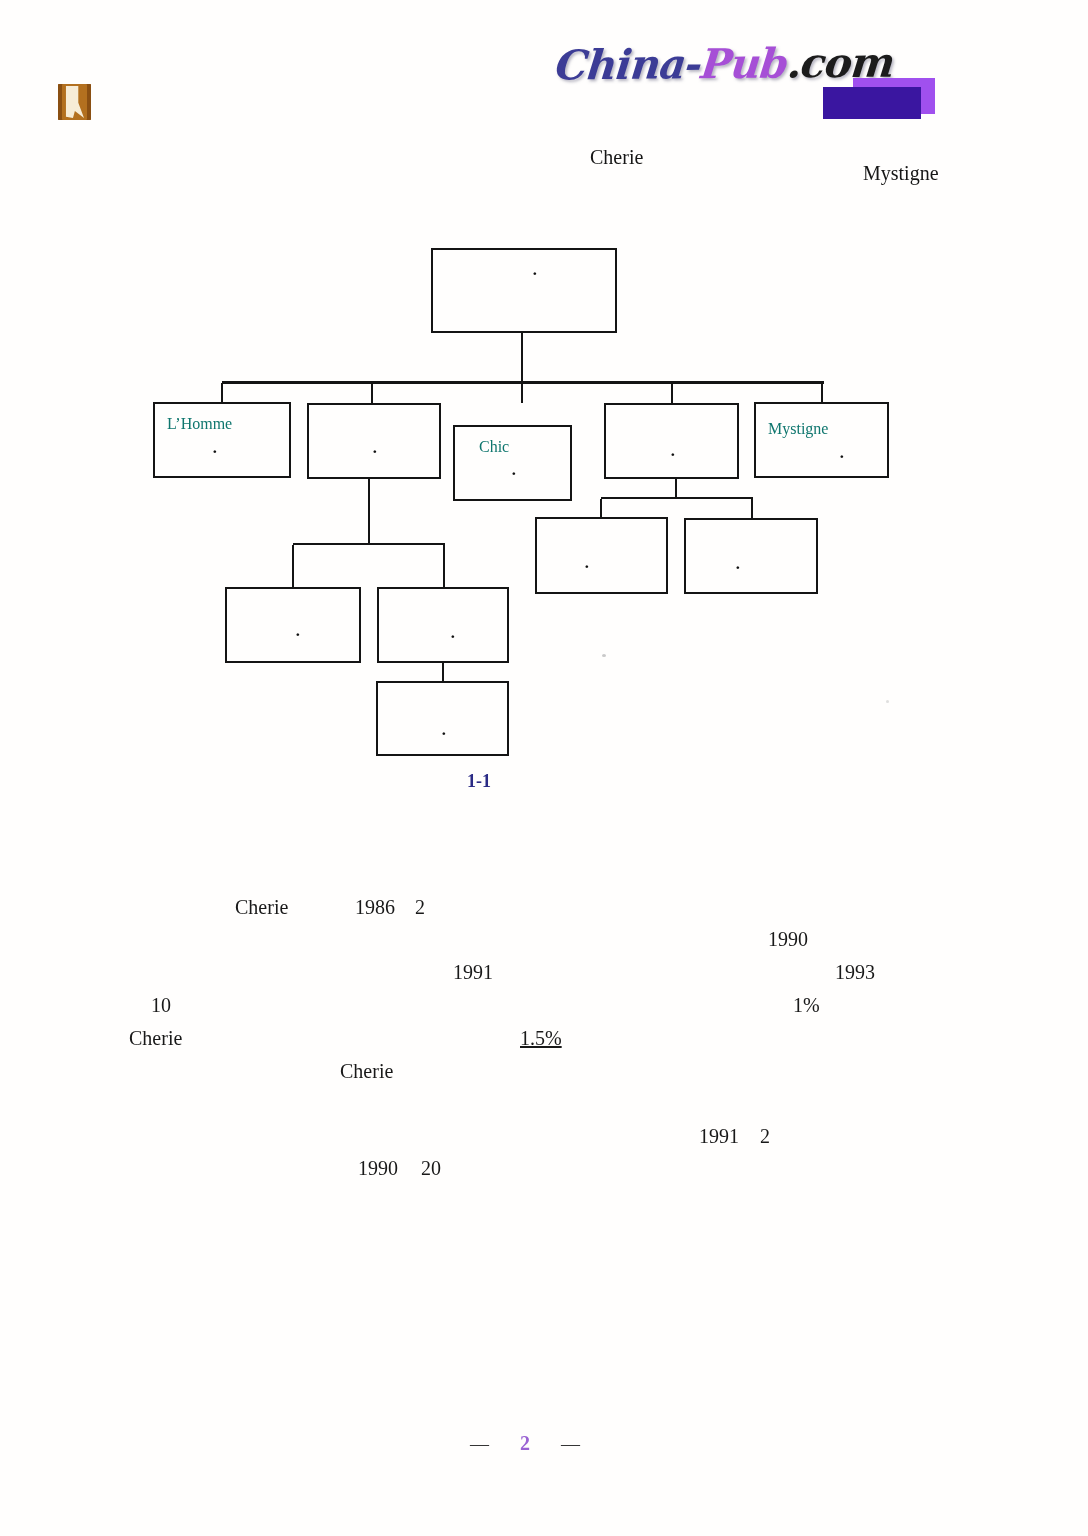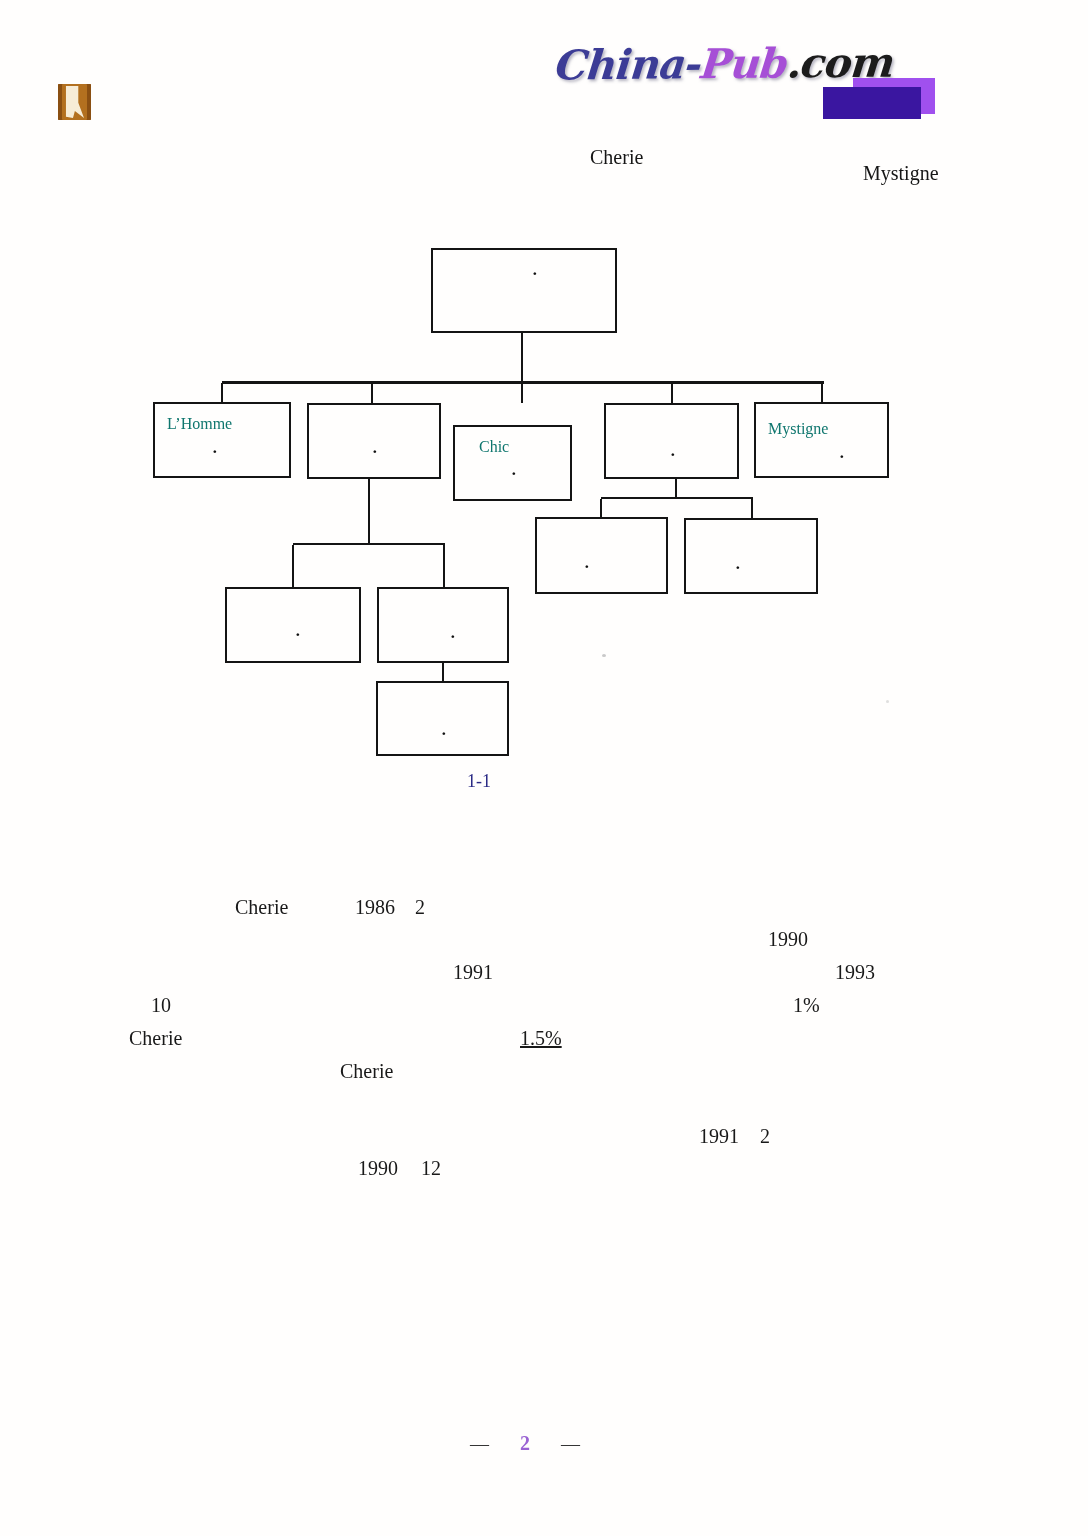--- a/index.html
+++ b/index.html
@@ -41,21 +41,21 @@
   
   .node{
     position:absolute;border:2px solid #141414;background:#fffefd;
     box-sizing:border-box;
   }
   .node .lbl{position:absolute;font-size:16px;color:#0f766e;white-space:nowrap;text-align:center;}
   .node .dot{position:absolute;font-size:17px;font-weight:bold;color:#111;line-height:1;}
   .cline{position:absolute;background:#141414;}
   .caption{
     position:absolute;left:450px;top:771px;width:58px;
-    text-align:center;font-size:18px;font-weight:400;
+    text-align:center;font-size:18px;font-weight:700;
   }
   .speck{position:absolute;background:#c9c9c9;border-radius:50%;}
   
   .frag{position:absolute;font-size:20px;color:#191919;white-space:nowrap;}
   
   .footer{
     position:absolute;left:470px;top:1432px;width:110px;
     display:flex;justify-content:space-between;align-items:center;
     font-size:19px;color:#2c2c2c;
   }
@@ -166,21 +166,21 @@
 
     <span class="frag" style="left:129px;top:147px;">Cherie</span>
     <span class="frag" style="left:520px;top:147px;text-decoration:underline;">1.5%</span>
 
     <span class="frag" style="left:340px;top:180px;">Cherie</span>
 
     <span class="frag" style="left:699px;top:245px;">1991</span>
     <span class="frag" style="left:760px;top:245px;">2</span>
 
     <span class="frag" style="left:358px;top:277px;">1990</span>
-    <span class="frag" style="left:421px;top:277px;">12</span>
+    <span class="frag" style="left:421px;top:277px;">20</span>
   </div>
 
   <div class="footer">
     <span>—</span>
     <span class="pg" style="color: rgb(154, 99, 211);">2</span>
     <span>—</span>
   </div>
 
 </div>
 

